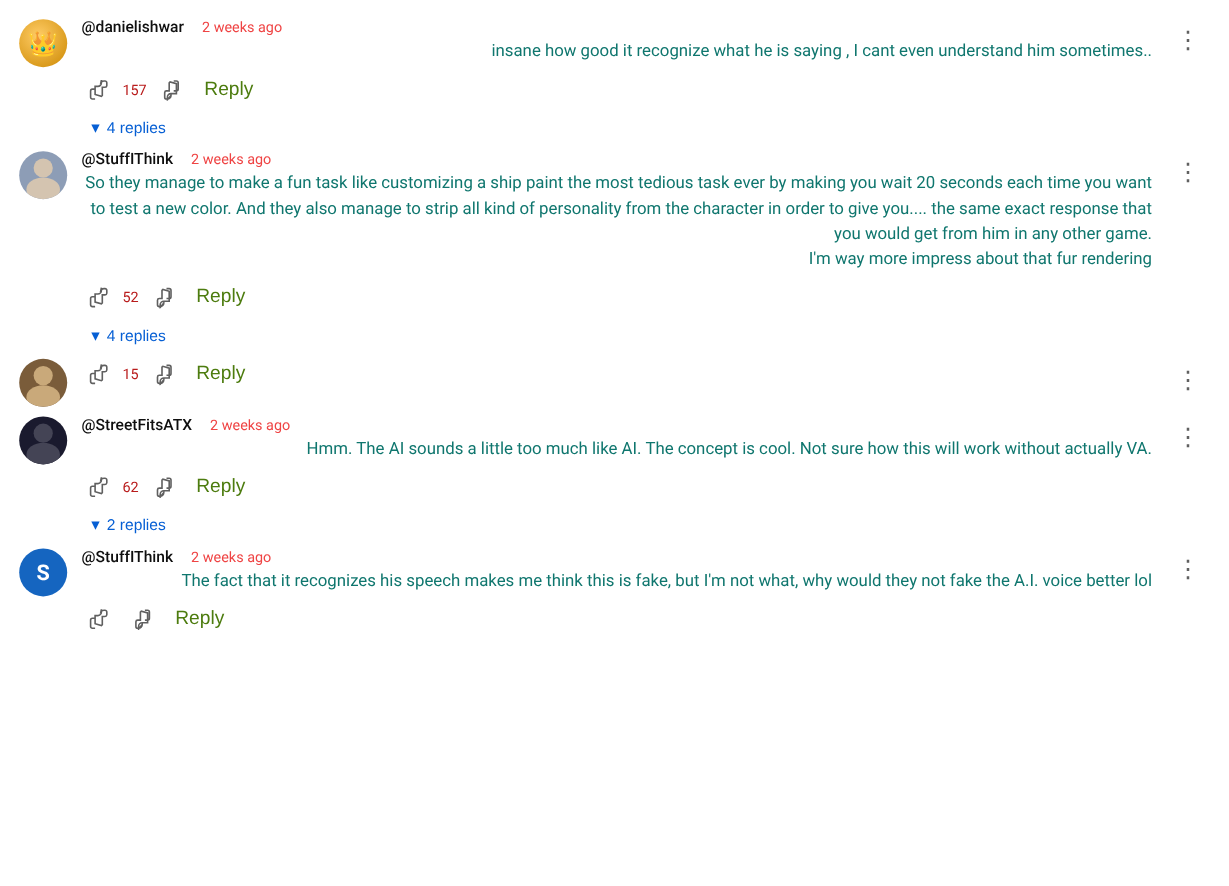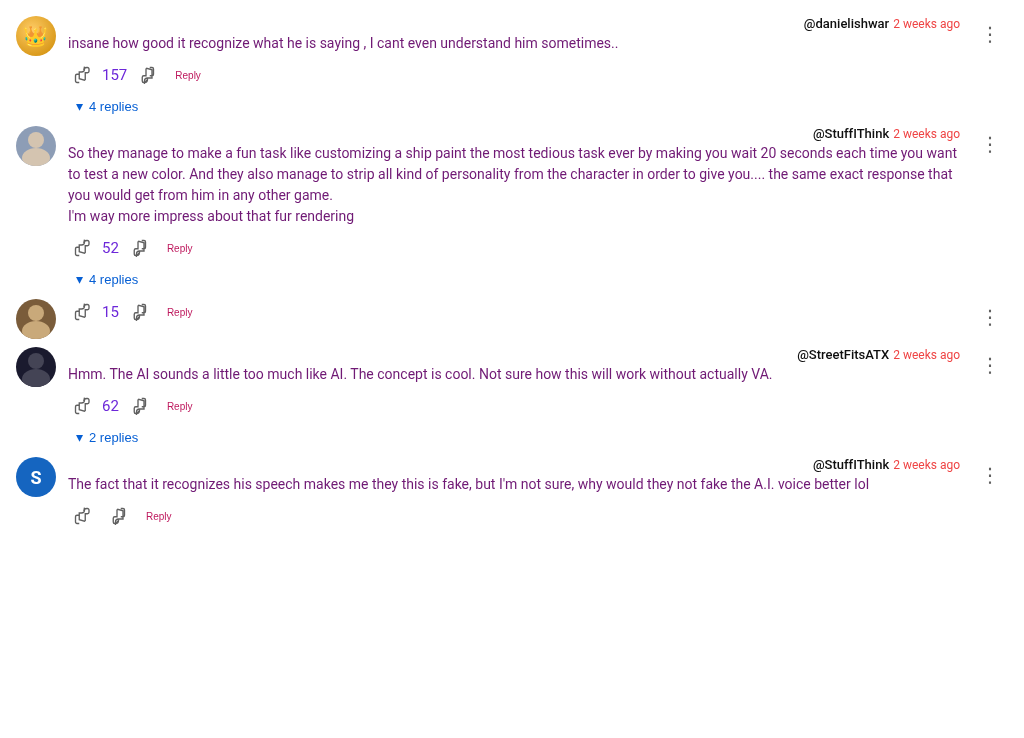--- a/index.html
+++ b/index.html
@@ -36,41 +36,41 @@
       overflow: hidden;
     }
 
     .comment-body {
       flex: 1;
     }
 
     .comment-header {
       display: flex;
       align-items: baseline;
-      gap: 4px;
+      gap: 15px;
       margin-bottom: 2px;
-      justify-content: flex-end;
     }
 
     .username {
       font-size: 13px;
       font-weight: 500;
       color: #0f0f0f;
     }
 
     .timestamp {
       font-size: 12px;
       color: #ef4444;
     }
 
     .comment-text {
       font-size: 14px;
-      color: #701a75;
+      color: #0f766e;
       line-height: 1.5;
       margin-bottom: 8px;
+      text-align: right;
     }
 
     .comment-actions {
       display: flex;
       align-items: center;
       gap: 4px;
       margin-bottom: 6px;
     }
 
     .action-btn {
@@ -80,31 +80,31 @@
       background: none;
       border: none;
       cursor: pointer;
       color: #606060;
       font-size: 13px;
       padding: 4px 6px;
       border-radius: 18px;
     }
 
     .like-count {
-      font-size: 15px;
-      color: #6d28d9;
+      font-size: 12px;
+      color: #b91c1c;
     }
 
     .reply-btn {
       background: none;
       border: none;
       cursor: pointer;
-      font-size: 10px;
+      font-size: 16px;
       font-weight: 500;
-      color: #be185d;
+      color: #4d7c0f;
       padding: 4px 10px;
       border-radius: 18px;
     }
 
     .replies-toggle {
       display: flex;
       align-items: center;
       gap: 6px;
       background: none;
       border: none;
@@ -313,21 +313,21 @@
     <div class="comment-thread">
       <div class="comment">
         <div class="avatar av-stuffithink" style="background: rgb(21, 101, 192); color: rgb(255, 255, 255);">
           <span style="font-size:18px;font-weight:bold;color:#fff;">S</span>
         </div>
         <div class="comment-body">
           <div class="comment-header">
             <span class="username">@StuffIThink</span>
             <span class="timestamp">2 weeks ago</span>
           </div>
-          <div class="comment-text">The fact that it recognizes his speech makes me they this is fake, but I'm not sure, why would they not fake the A.I. voice better lol</div>
+          <div class="comment-text">The fact that it recognizes his speech makes me think this is fake, but I'm not what, why would they not fake the A.I. voice better lol</div>
           <div class="comment-actions">
             <button class="action-btn">
               <svg class="thumb-icon" viewBox="0 0 24 24" fill="none" stroke="#606060" stroke-width="1.8">
                 <path d="M7 22H4a2 2 0 0 1-2-2v-7a2 2 0 0 1 2-2h3m7-10v3a4 4 0 0 1-4 4H7v9l7 2 1-1V9h3a2 2 0 0 0 2-1.9V4a2 2 0 0 0-2-2h-1a4 4 0 0 0-4 4z"></path>
               </svg>
             </button>
             <button class="action-btn">
               <svg class="thumb-icon" viewBox="0 0 24 24" fill="none" stroke="#606060" stroke-width="1.8">
                 <path d="M17 2H20a2 2 0 0 1 2 2v7a2 2 0 0 1-2 2h-3m-7 10v-3a4 4 0 0 1 4-4h6V5L13 3 12 4v9H9a2 2 0 0 0-2 1.9V20a2 2 0 0 0 2 2h1a4 4 0 0 0 4-4z"></path>
               </svg>

